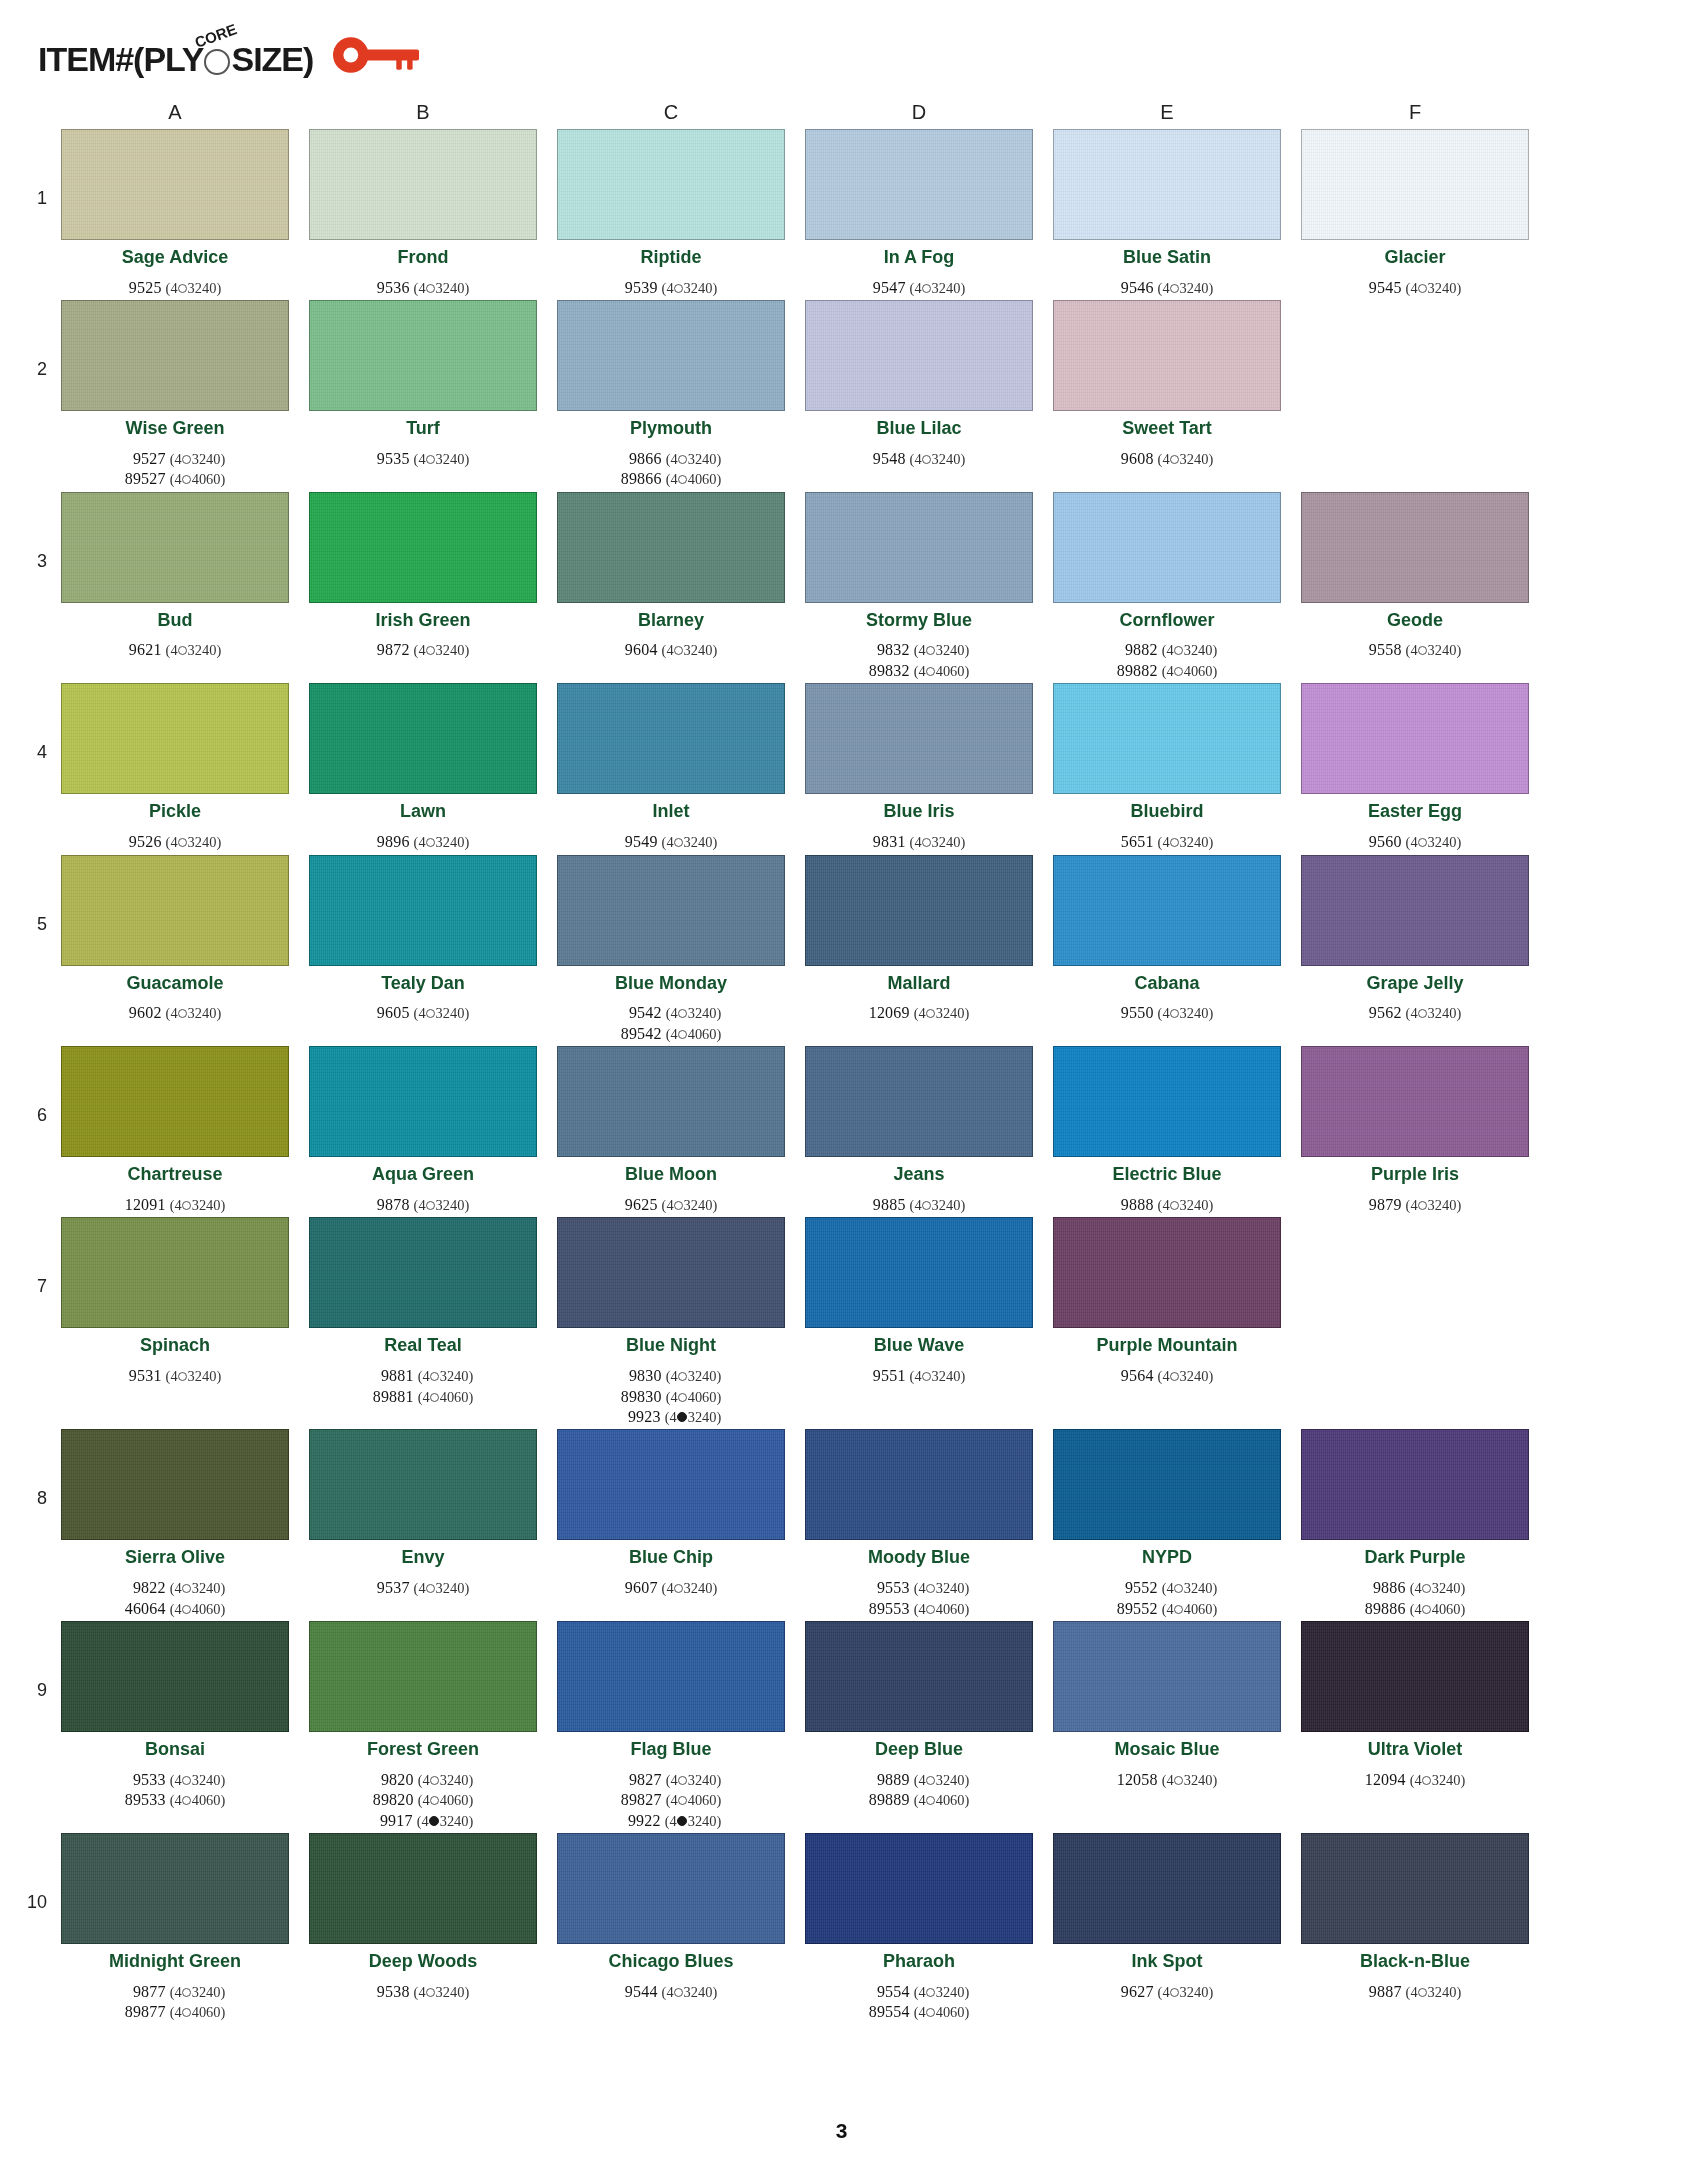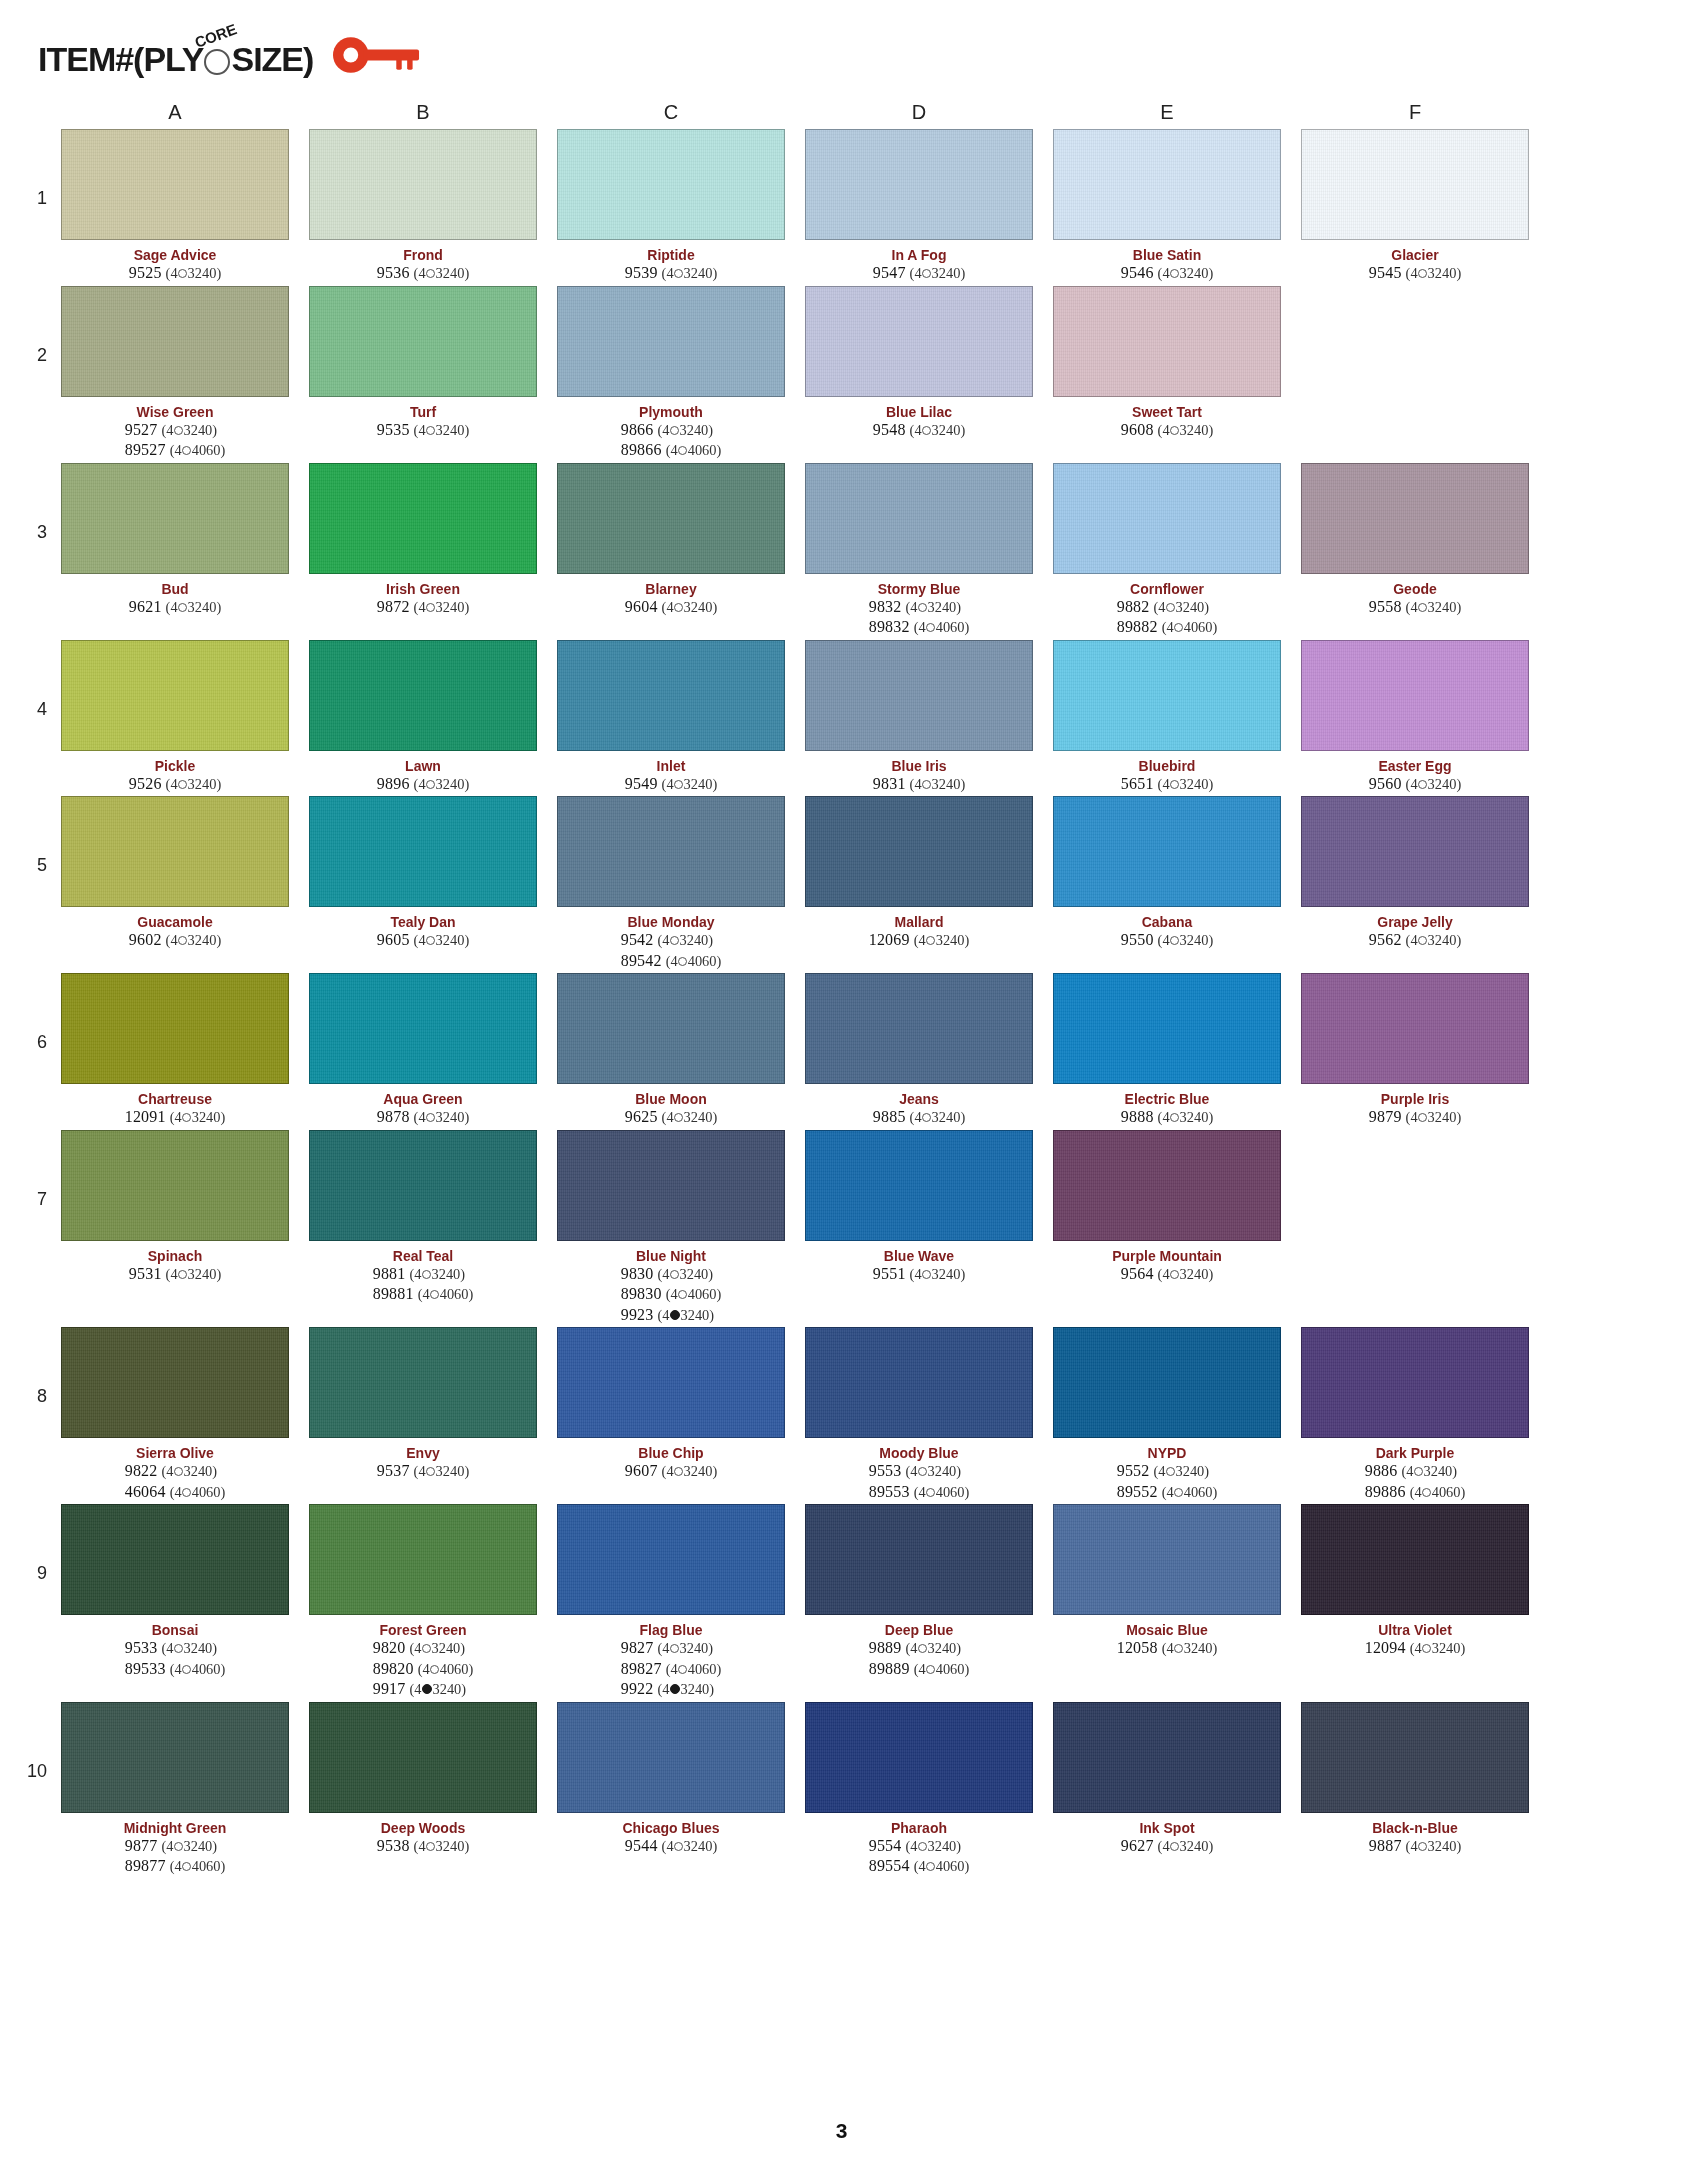--- a/index.html
+++ b/index.html
@@ -111,32 +111,32 @@
   .swatch::after {
     content: "";
     position: absolute;
     inset: 0;
     background-image:
       repeating-linear-gradient(90deg, rgba(255,255,255,0.045) 0 1px, rgba(0,0,0,0.035) 1px 2px),
       repeating-linear-gradient(0deg, rgba(255,255,255,0.03) 0 2px, rgba(0,0,0,0.025) 2px 3px);
     pointer-events: none;
   }
   .cell-name {
-    font-size: 14px;
+    font-size: 18px;
     font-weight: bold;
-    color: #7f1d1d;
+    color: #14532d;
     margin-top: 7px;
     text-align: center;
     line-height: 1.15;
     font-family: "Liberation Sans", sans-serif;
     white-space: nowrap;
   }
   .codes {
-    margin-top: 0;
-    text-align: left;
+    margin-top: 10px;
+    text-align: right;
     line-height: 1.28;
   }
   .code-line {
     font-family: "Liberation Serif", serif;
     font-size: 16px;
     color: #151515;
     white-space: nowrap;
   }
   .code-sku { letter-spacing: 0.2px; }
   .code-paren {

